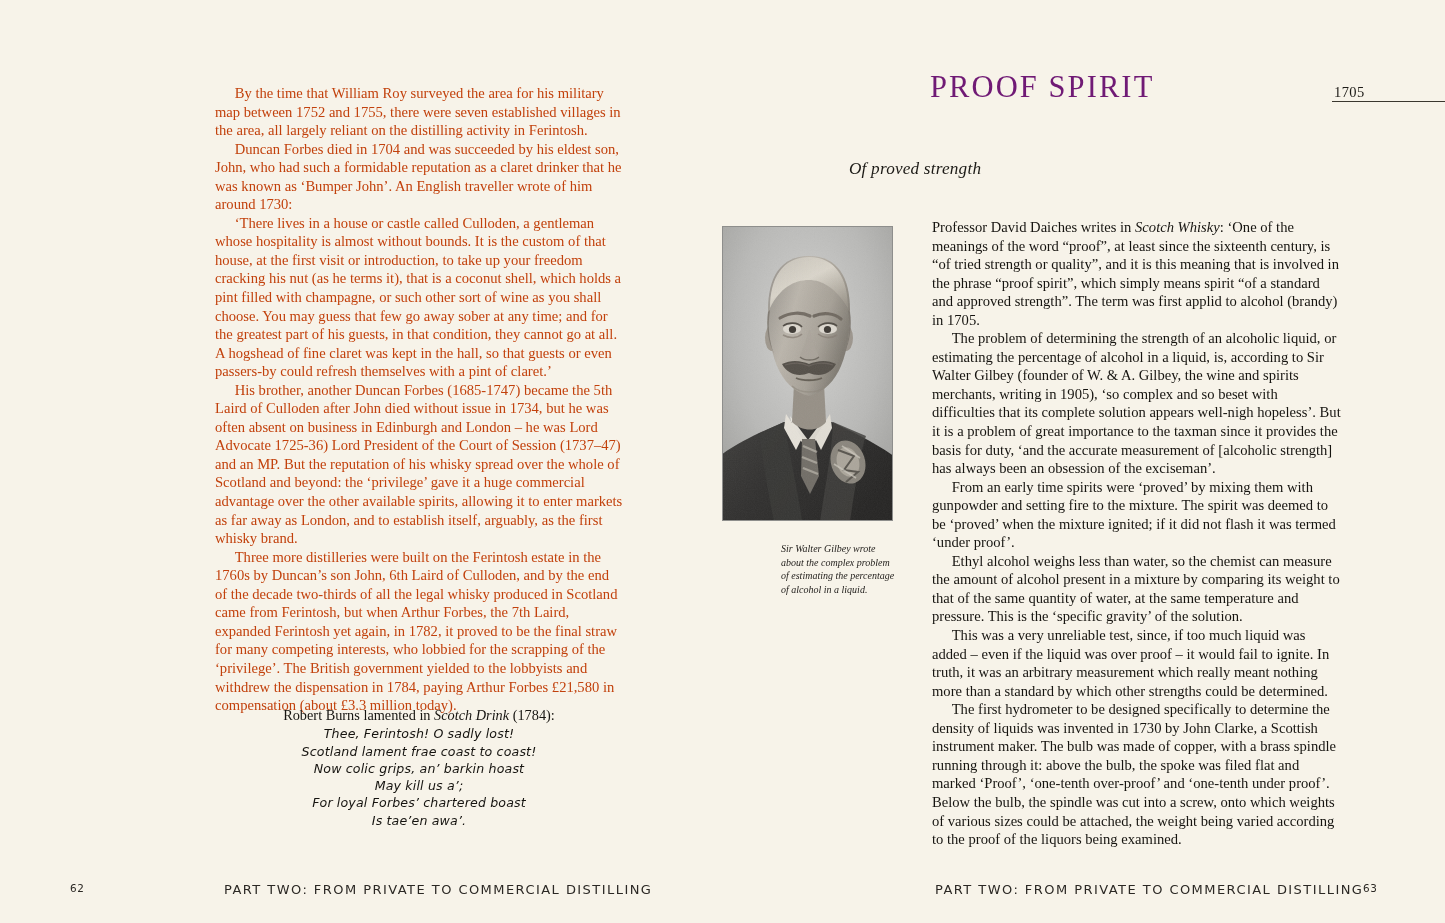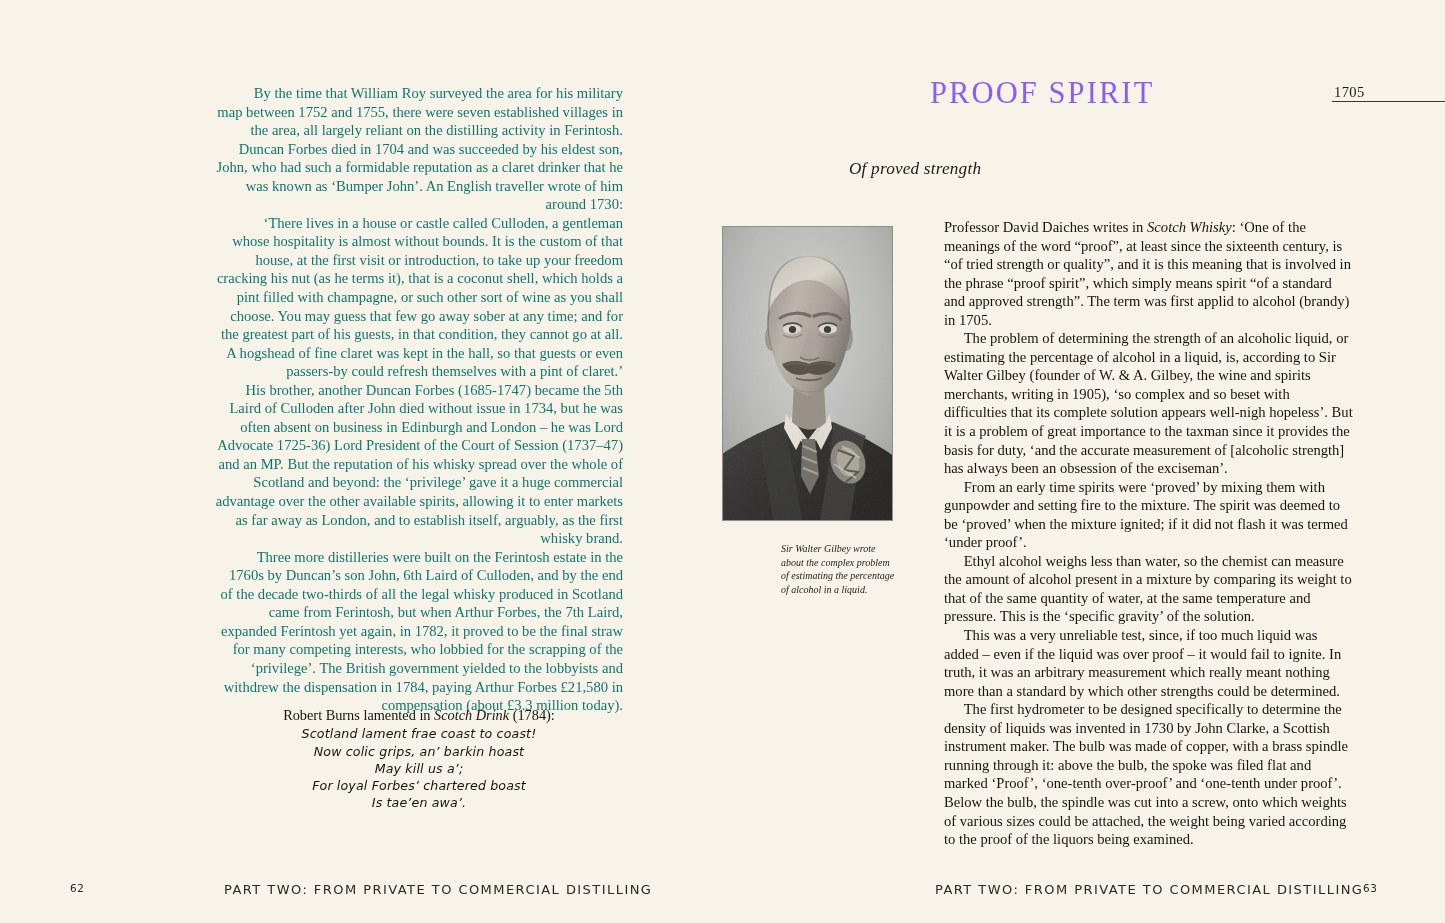--- a/index.html
+++ b/index.html
@@ -24,22 +24,22 @@
   }
 
   
   .left-col {
     position: absolute;
     left: 215px;
     top: 84px;
     width: 408px;
     font-size: 14.6px;
     line-height: 18.55px;
-    text-align: right;
-    color: #0f766e;
+    text-align: left;
+    color: #c2410c;
   }
   .left-col p {
     margin: 0;
     text-indent: 1.35em;
   }
 
   
   .poem {
     position: absolute;
     left: 215px;
@@ -61,25 +61,25 @@
     font-size: 12.6px;
     line-height: 17.3px;
     letter-spacing: .15px;
     color: #161410;
   }
 
   
   .chapter-title {
     position: absolute;
     left: 930px;
-    top: 76px;
+    top: 70px;
     font-size: 30.5px;
     letter-spacing: 2.1px;
     font-weight: 400;
-    color: #8b5cf6;
+    color: #701a75;
     font-family: "Liberation Serif", "DejaVu Serif", serif;
   }
   .year-rule {
     position: absolute;
     left: 1332px;
     top: 101px;
     width: 113px;
     height: 1px;
     background: #3b372f;
   }
@@ -103,21 +103,20 @@
   }
 
   .right-col {
     position: absolute;
     left: 932px;
     top: 218px;
     width: 410px;
     font-size: 14.6px;
     line-height: 18.55px;
     color: #161410;
-    margin-left: 12px;
   }
   .right-col p {
     margin: 0;
     text-indent: 1.35em;
   }
   .right-col p.noindent { text-indent: 0; }
 
   
   .photo-frame {
     position: absolute;
@@ -170,20 +169,21 @@
   <div class="left-col">
     <p>By the time that William Roy surveyed the area for his military map between 1752 and 1755, there were seven established villages in the area, all largely reliant on the distilling activity in Ferintosh.</p>
     <p>Duncan Forbes died in 1704 and was succeeded by his eldest son, John, who had such a formidable reputation as a claret drinker that he was known as ‘Bumper John’. An English traveller wrote of him around 1730:</p>
     <p>‘There lives in a house or castle called Culloden, a gentleman whose hospitality is almost without bounds. It is the custom of that house, at the first visit or introduction, to take up your freedom cracking his nut (as he terms it), that is a coconut shell, which holds a pint filled with champagne, or such other sort of wine as you shall choose. You may guess that few go away sober at any time; and for the greatest part of his guests, in that condition, they cannot go at all. A hogshead of fine claret was kept in the hall, so that guests or even passers-by could refresh themselves with a pint of claret.’</p>
     <p>His brother, another Duncan Forbes (1685-1747) became the 5th Laird of Culloden after John died without issue in 1734, but he was often absent on business in Edinburgh and London – he was Lord Advocate 1725-36) Lord President of the Court of Session (1737–47) and an MP. But the reputation of his whisky spread over the whole of Scotland and beyond: the ‘privilege’ gave it a huge commercial advantage over the other available spirits, allowing it to enter markets as far away as London, and to establish itself, arguably, as the first whisky brand.</p>
     <p>Three more distilleries were built on the Ferintosh estate in the 1760s by Duncan’s son John, 6th Laird of Culloden, and by the end of the decade two-thirds of all the legal whisky produced in Scotland came from Ferintosh, but when Arthur Forbes, the 7th Laird, expanded Ferintosh yet again, in 1782, it proved to be the final straw for many competing interests, who lobbied for the scrapping of the ‘privilege’. The British government yielded to the lobbyists and withdrew the dispensation in 1784, paying Arthur Forbes £21,580 in compensation (about £3.3 million today).</p>
   </div>
 
   <div class="poem">
     <p class="poem-intro"><span>Robert Burns lamented in </span><i>Scotch Drink</i><span> (1784):</span></p>
+    <div class="poem-line">Thee, Ferintosh! O sadly lost!</div>
     <div class="poem-line">Scotland lament frae coast to coast!</div>
     <div class="poem-line">Now colic grips, an’ barkin hoast</div>
     <div class="poem-line">May kill us a’;</div>
     <div class="poem-line">For loyal Forbes’ chartered boast</div>
     <div class="poem-line">Is tae’en awa’.</div>
   </div>
 
   <div class="folio folio-left">62</div>
   <div class="running-head rh-left">PART TWO: FROM PRIVATE TO COMMERCIAL DISTILLING</div>
 

